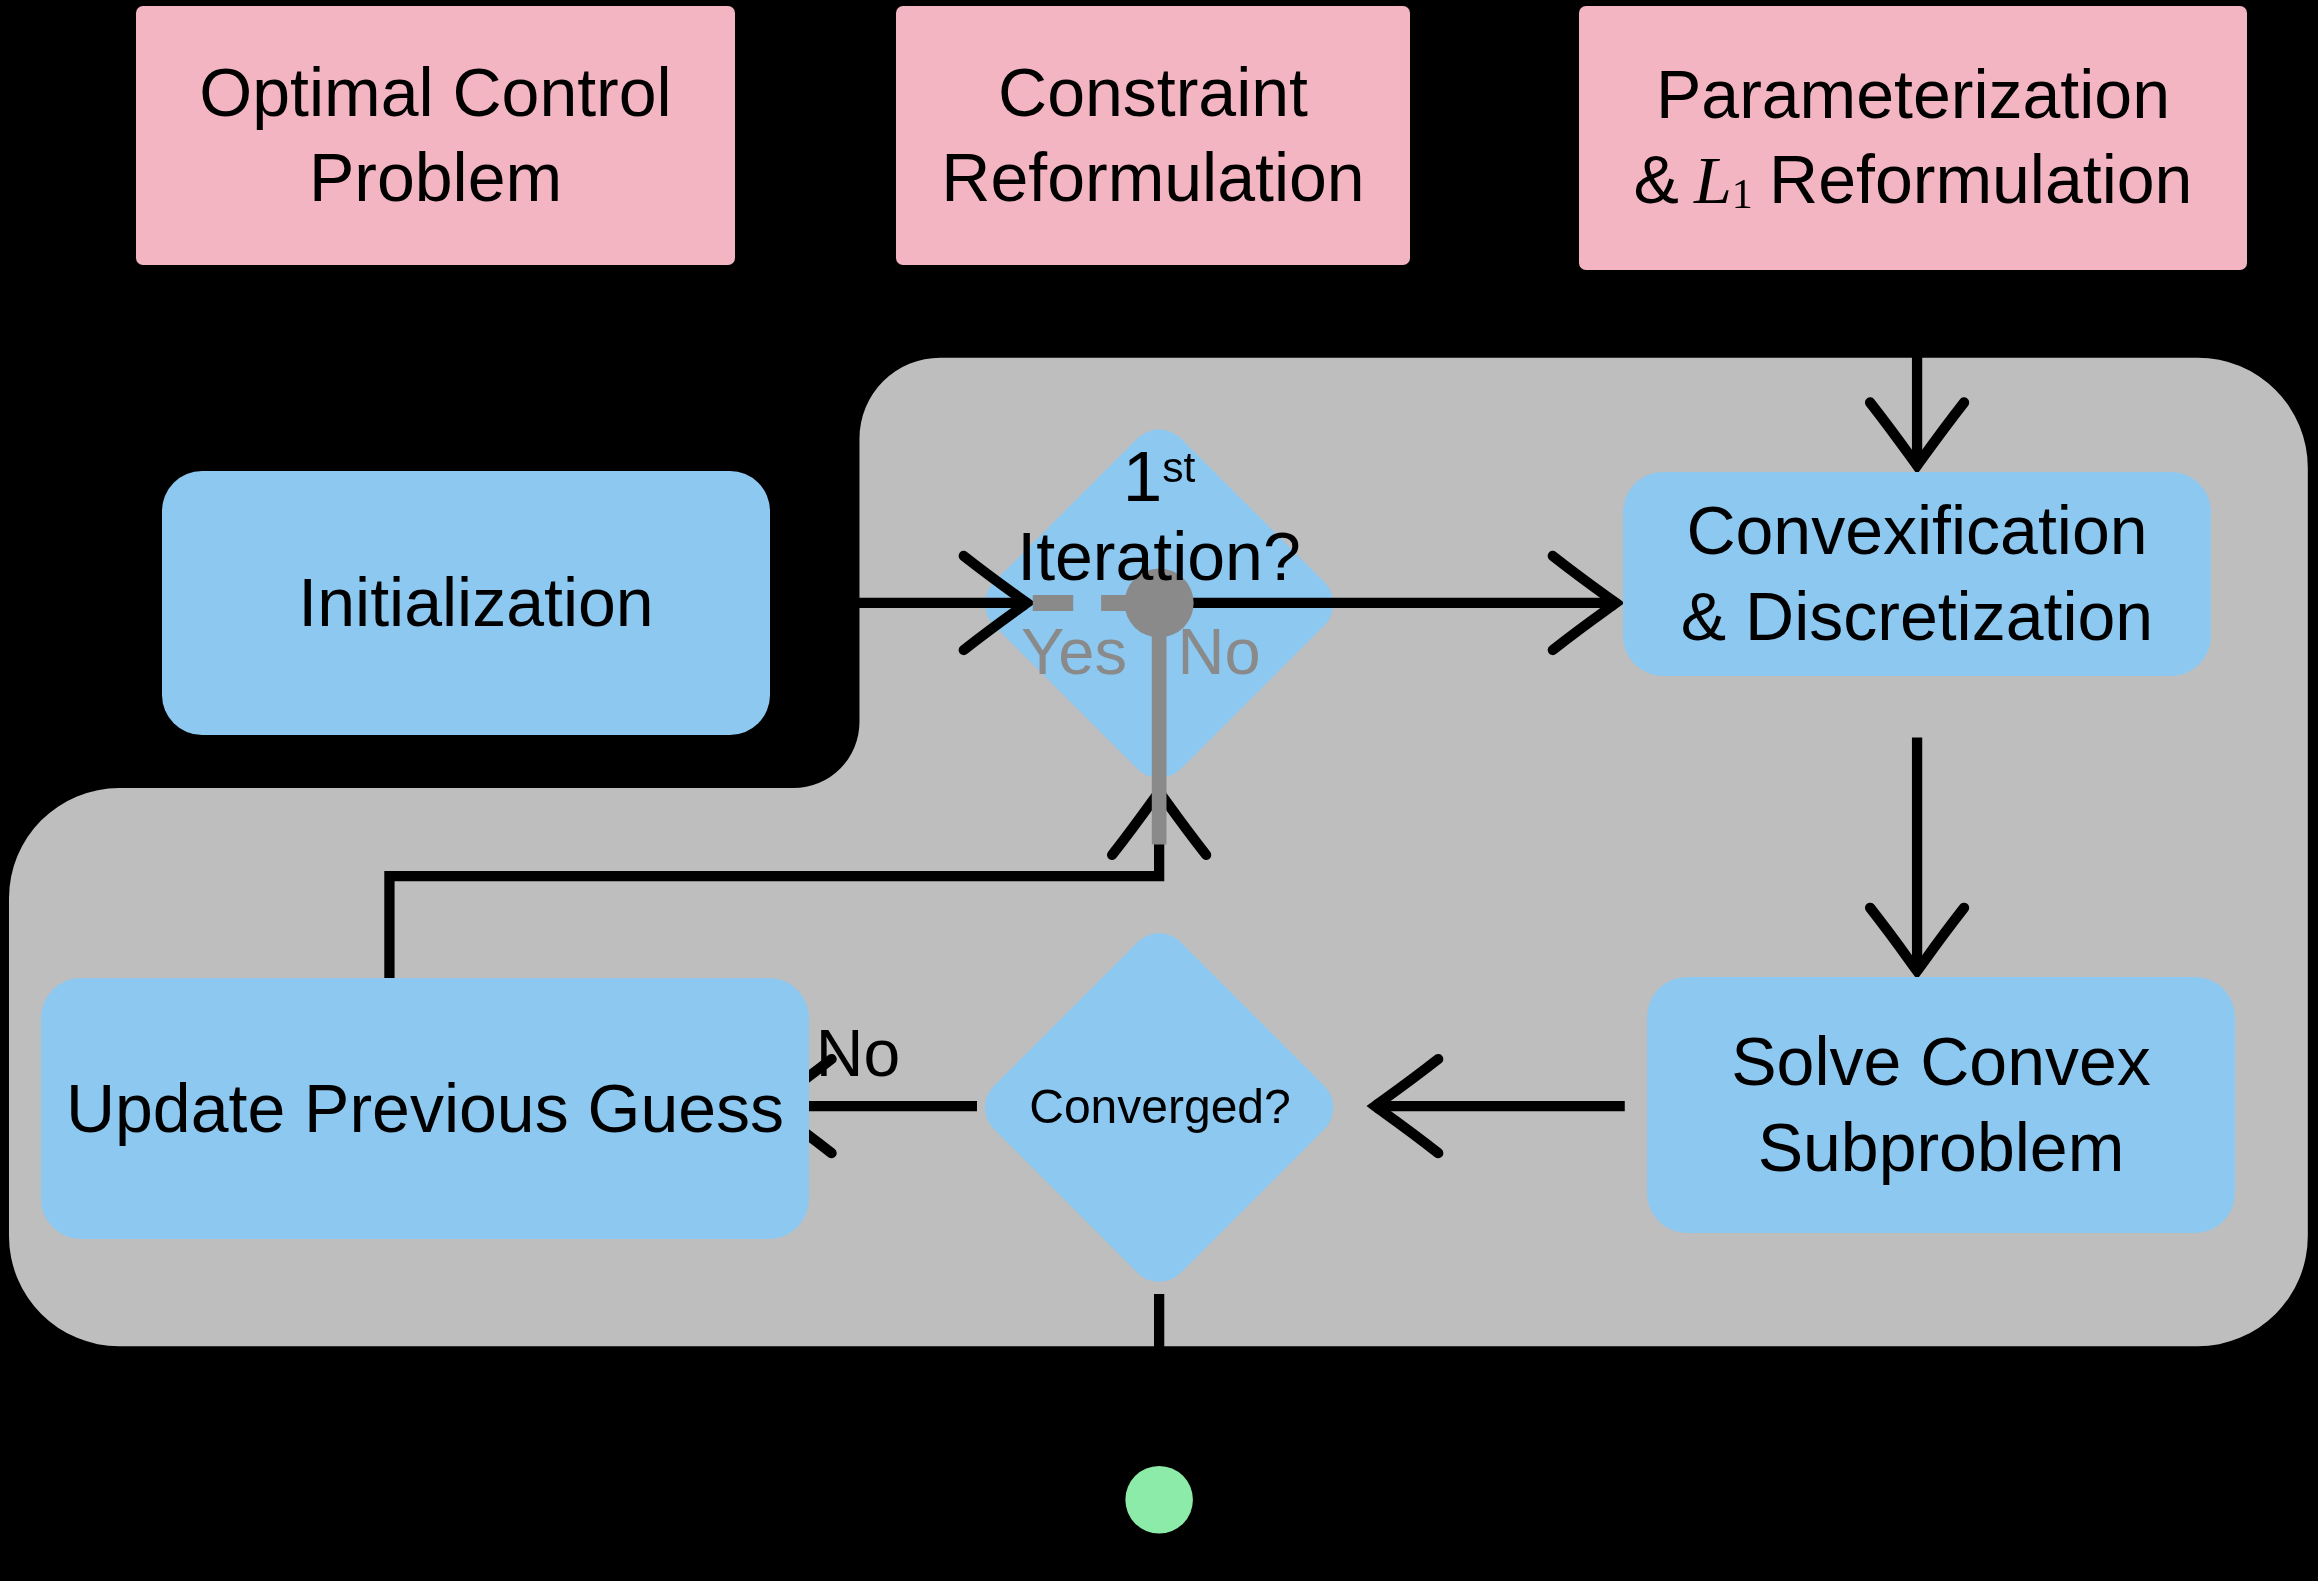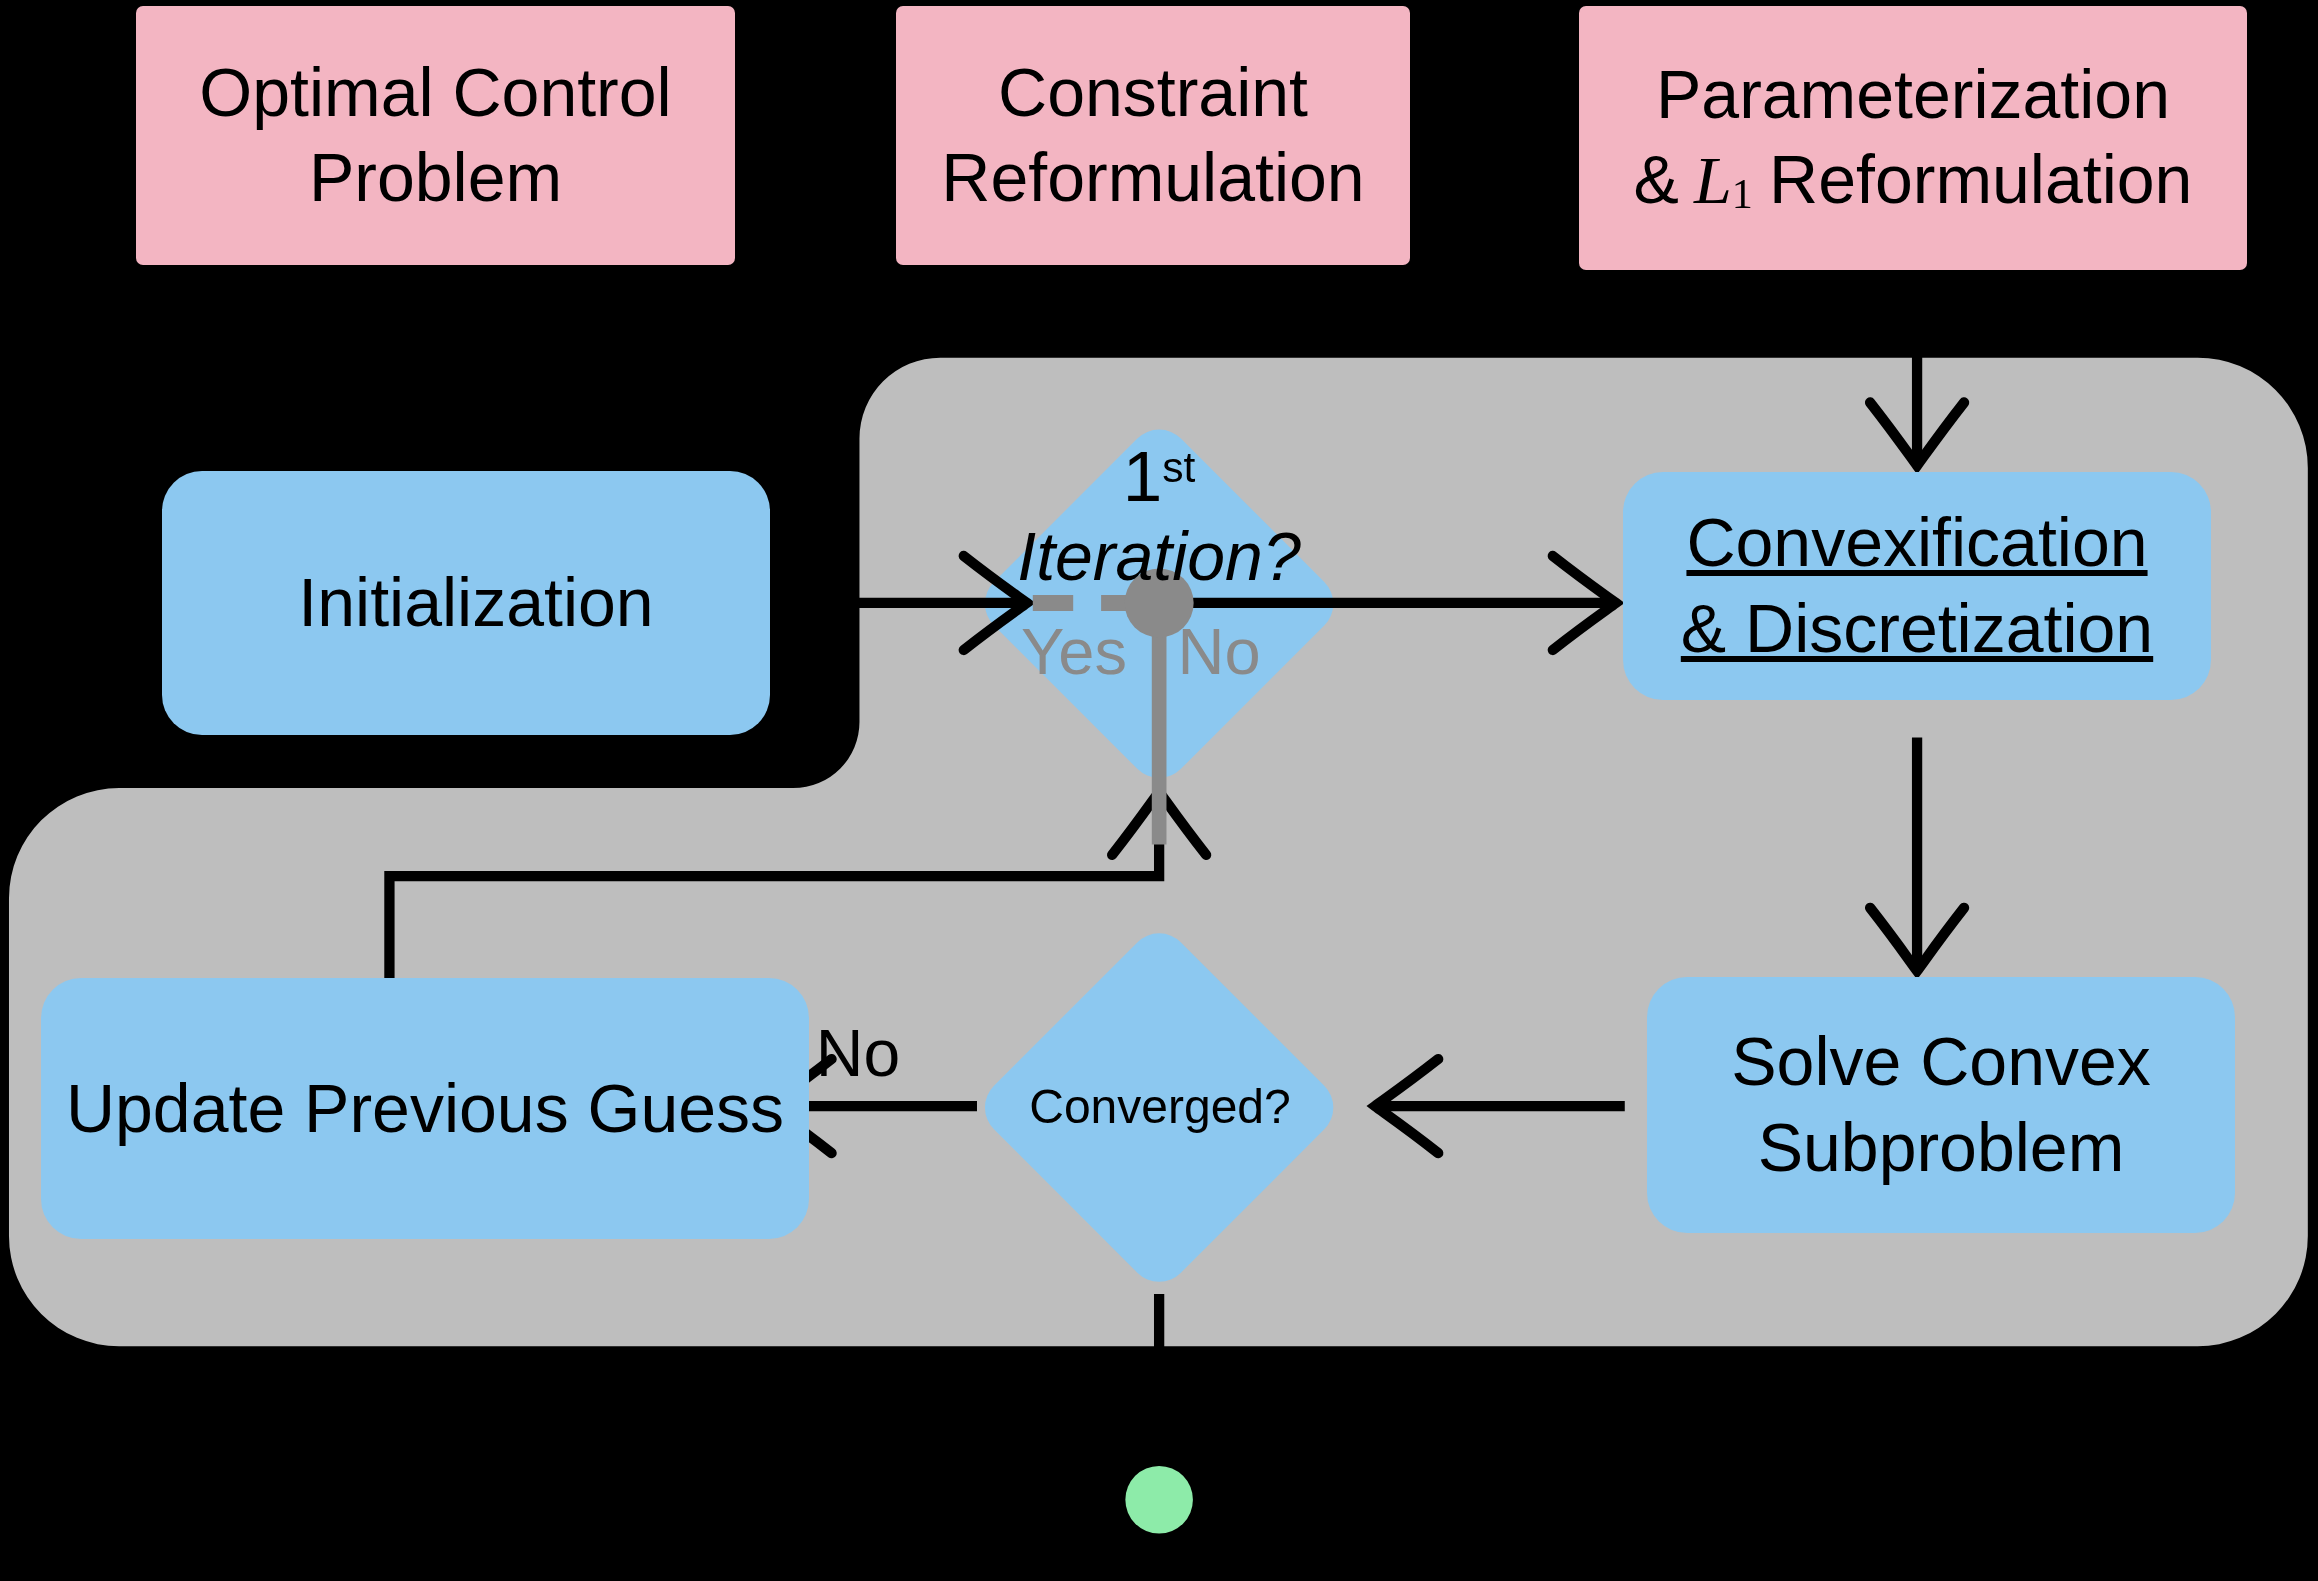--- a/index.html
+++ b/index.html
@@ -30,21 +30,21 @@
   }
   .lbl.gray{color:var(--c-gray_accent,#8a8a8a);font-size:65px;}
   .diamond-label{
     position:absolute;
     left:1159px;top:441px;
     transform:translateX(-50%);
     width:411px;text-align:center;
     line-height:1;
   }
   .dl-line1{font-size:71px;margin-bottom:10.3px;}
-  .dl-line2{font-size:68px;font-style:italic;}
+  .dl-line2{font-size:68px;}
   sup.ord{font-size:0.60em;vertical-align:0.45em;}
   .mvar{
     font-family:"Liberation Serif","DejaVu Serif",serif;
     font-style:italic;
     margin-left:0.22em;
   }
   .msub{
     font-family:"Liberation Serif","DejaVu Serif",serif;
     font-size:0.62em;
     vertical-align:-0.12em;
@@ -103,21 +103,21 @@
     <div>Parameterization</div>
     <div>
       <span>&amp;</span><span class="mvar">L</span><span class="msub">1</span><span class="mrest">Reformulation</span>
     </div>
   </div>
 
   <div class="node blue" style="left:162px;top:471px;width:588px;height:264px;padding-left:20px;">
     <div>Initialization</div>
   </div>
 
-  <div class="node blue" style="left:1623px;top:472px;width:588px;height:228px;text-decoration:underline;">
+  <div class="node blue" style="left:1623px;top:472px;width:588px;height:204px;">
     <div>Convexification</div>
     <div>&amp; Discretization</div>
   </div>
 
   <div class="node blue" style="left:1623px;top:977px;width:588px;height:256px;margin-left:24px;">
     <div>Solve Convex</div>
     <div>Subproblem</div>
   </div>
 
   <div class="node blue" style="left:41px;top:978px;width:768px;height:261px;">

